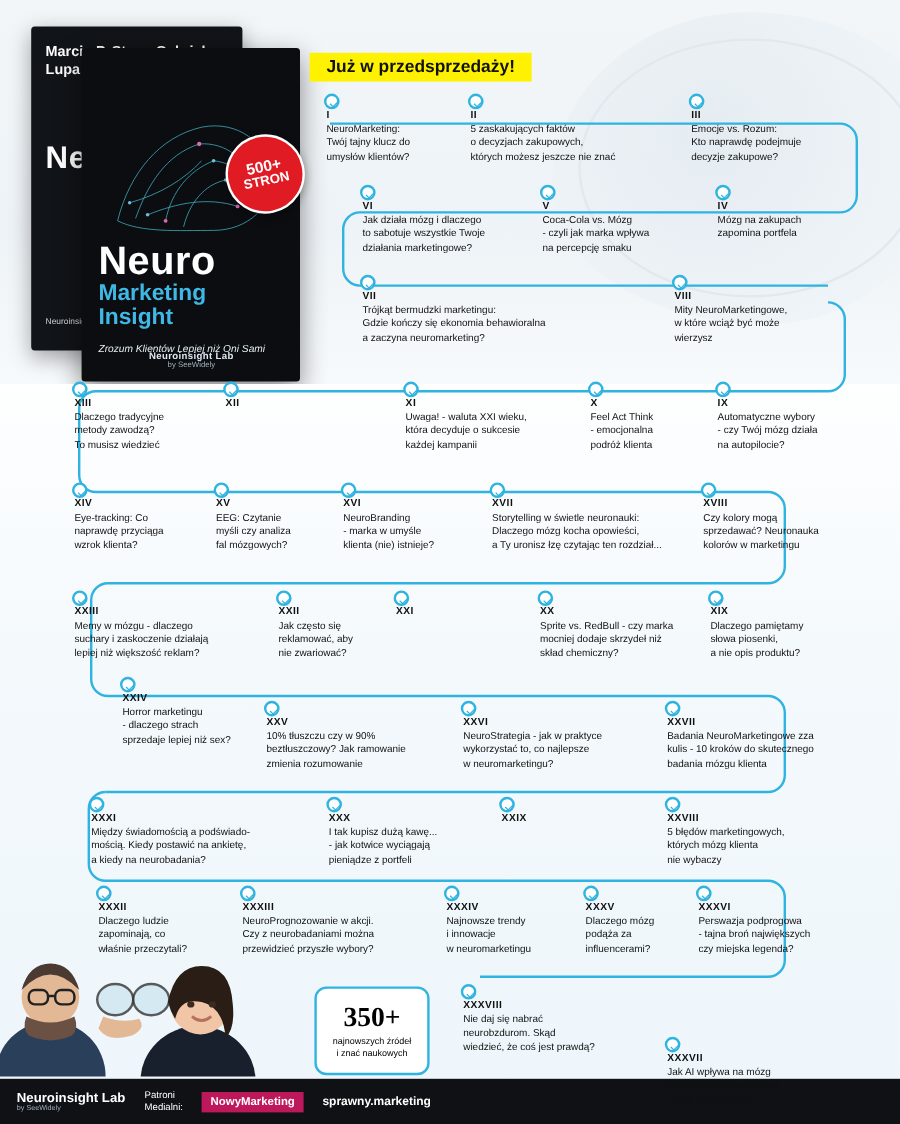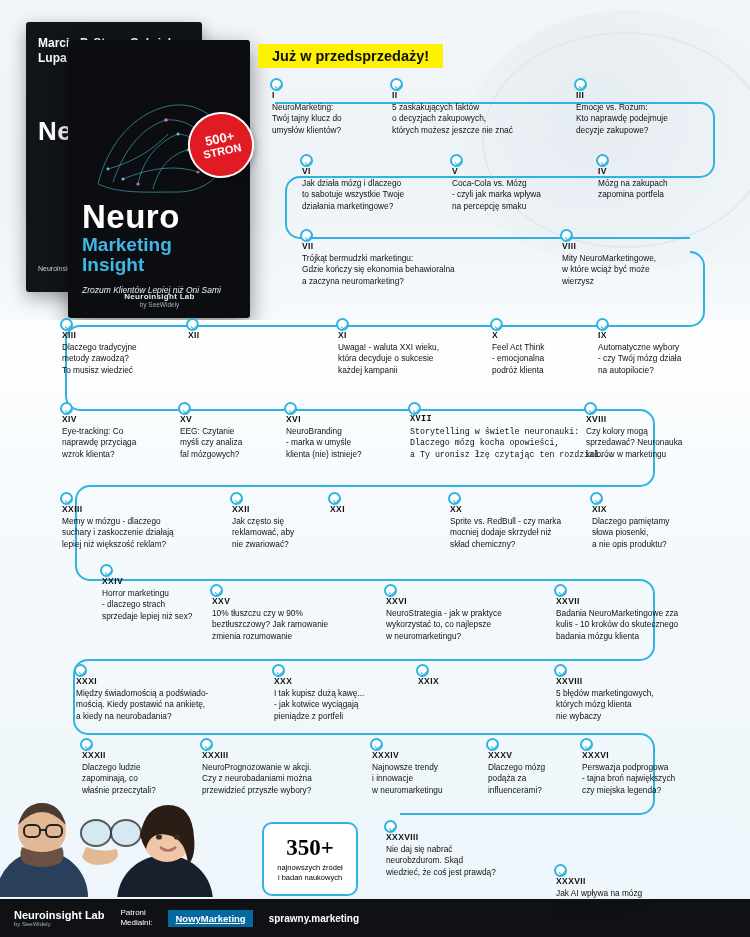--- a/index.html
+++ b/index.html
@@ -111,21 +111,21 @@
   .box350 .big { font-size:23px; font-weight:bold; font-family:"Liberation Serif", serif; }
   .box350 .sm { font-size:7.5px; line-height:1.3; margin-top:2px;}
 
   .footer {
     position:absolute; left:0; bottom:0; width:750px; height:38px;
     background:#0f1115; display:flex; align-items:center; padding:0 14px; gap:16px;
   }
   .f-logo { color:#fff; font-size:11px; font-weight:bold; }
   .f-logo small { display:block; font-size:6px; color:#9fb0bd; font-weight:normal;}
   .f-pat { color:#fff; font-size:8px; line-height:1.25; }
-  .f-nm { background:#0369a1; color:#fff; font-size:9.5px; font-weight:bold; padding:3px 7px;text-decoration:underline;}
+  .f-nm { background:#be185d; color:#fff; font-size:9.5px; font-weight:bold; padding:3px 7px;}
   .f-sm { color:#fff; font-size:10px; font-weight:bold;}
 
   .bg-soft {
     position:absolute; left:0; top:300px; width:750px; height:600px;
     background:linear-gradient(180deg,#ffffff 0%, #f4f9fc 40%, #eef6fb 100%);
     z-index:0;
   }
   .flow, .people, .box350 { z-index:4; }
 </style>
 </head>
@@ -318,21 +318,21 @@
 myśli czy analiza
 fal mózgowych?</div>
   </div>
   <div class="cell" style="left:286px; top:342px; width:118px;">
     <div class="dot" style="left:-2px; top:-12px;"></div>
     <div class="num">XVI</div>
     <div class="txt" style="white-space:pre-line">NeuroBranding
 - marka w umyśle
 klienta (nie) istnieje?</div>
   </div>
-  <div class="cell" style="left:410px; top:342px; width:210px;font-family:Liberation Mono, monospace;">
+  <div class="cell" style="left:410px; top:342px; width:210px;">
     <div class="dot" style="left:-2px; top:-12px;"></div>
     <div class="num">XVII</div>
     <div class="txt" style="white-space:pre-line">Storytelling w świetle neuronauki:
 Dlaczego mózg kocha opowieści,
 a Ty uronisz łzę czytając ten rozdział...</div>
   </div>
   <div class="cell" style="left:586px; top:342px; width:140px;">
     <div class="dot" style="left:-2px; top:-12px;"></div>
     <div class="num">XVIII</div>
     <div class="txt" style="white-space:pre-line">Czy kolory mogą
@@ -373,21 +373,21 @@
 a nie opis produktu?</div>
   </div>
 
   <div class="cell" style="left:76px; top:504px; width:150px;margin-left:26px;">
     <div class="dot" style="left:-2px; top:-12px;"></div>
     <div class="num">XXIV</div>
     <div class="txt" style="white-space:pre-line">Horror marketingu
 - dlaczego strach
 sprzedaje lepiej niż sex?</div>
   </div>
-  <div class="cell" style="left:212px; top:524px; width:162px;">
+  <div class="cell" style="left:222px; top:524px; width:162px;">
     <div class="dot" style="left:-2px; top:-12px;"></div>
     <div class="num">XXV</div>
     <div class="txt" style="white-space:pre-line">10% tłuszczu czy w 90%
 beztłuszczowy? Jak ramowanie
 zmienia rozumowanie</div>
   </div>
   <div class="cell" style="left:386px; top:524px; width:172px;">
     <div class="dot" style="left:-2px; top:-12px;"></div>
     <div class="num">XXVI</div>
     <div class="txt" style="white-space:pre-line">NeuroStrategia - jak w praktyce
@@ -477,21 +477,21 @@
     <div class="txt" style="white-space:pre-line">Jak AI wpływa na mózg
 klientów? Czy nasz mózg
 czeka (r)ewolucja?</div>
   </div>
 
 </div>
 
 <div class="box350">
   <div class="big">350+</div>
   <div class="sm" style="white-space:pre-line">najnowszych źródeł
-i badań naukowych</div>
+i znać naukowych</div>
 </div>
 
 <div class="people">
   <svg viewBox="0 0 250 120" width="250" height="120">
 
     <ellipse cx="42" cy="120" rx="46" ry="46" fill="#2a3f5a"></ellipse>
     <circle cx="42" cy="54" r="24" fill="#e3b895"></circle>
     <path d="M18 48 q24 -26 48 0 q-6 -22 -24 -22 q-18 0 -24 22Z" fill="#4a3a32"></path>
     <path d="M22 70 q20 10 40 0 q4 10 -2 16 q-18 8 -36 0 q-6 -6 -2 -16Z" fill="#6b5044"></path>
     <rect x="24" y="48" width="16" height="12" rx="5" fill="none" stroke="#222" stroke-width="2"></rect>

